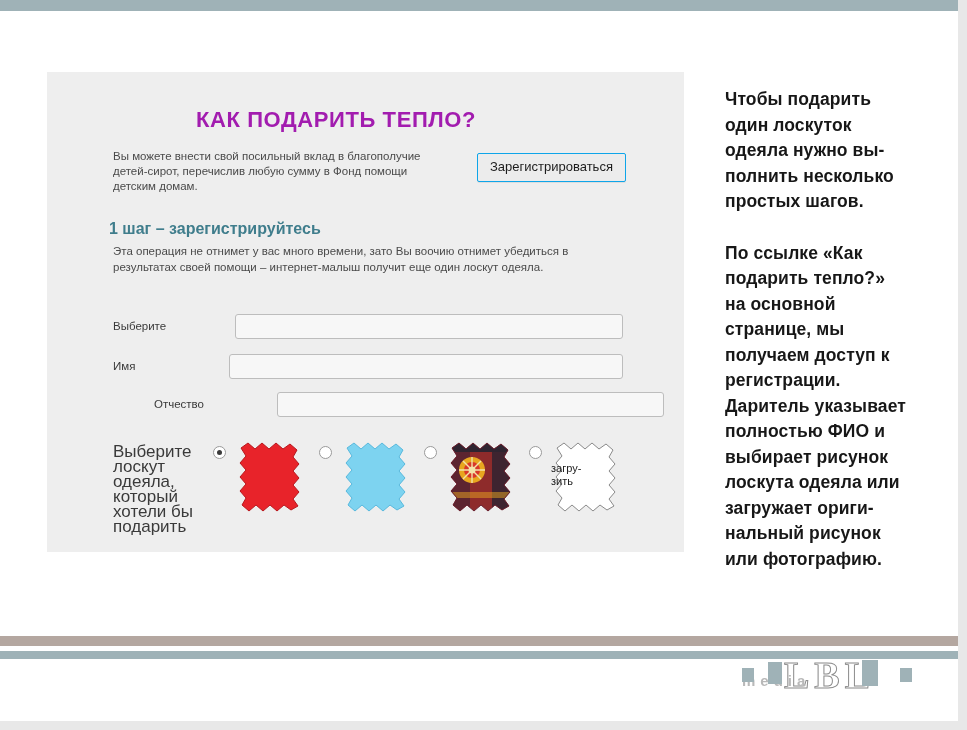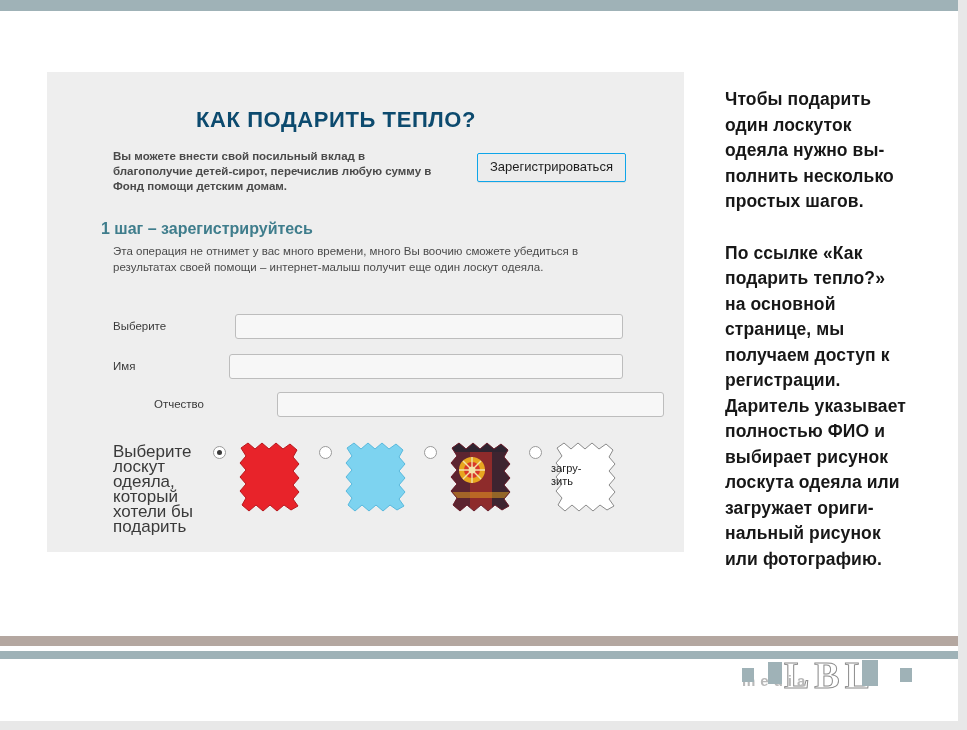--- a/index.html
+++ b/index.html
@@ -38,51 +38,50 @@
     top: 72px;
     width: 637px;
     height: 480px;
     background: #eeeeee;
   }
   #panel-title {
     position: absolute;
     left: 0; top: 35px;
     width: 578px;
     text-align: center;
-    color: #0c4a6e;
+    color: #a21caf;
     font-size: 22px;
     font-weight: bold;
     letter-spacing: 0.6px;
   }
   #intro {
     position: absolute;
     left: 66px;
     top: 77px;
     width: 330px;
     color: #4a4a4a;
     font-size: 11.5px;
     line-height: 15px;
-    font-weight: bold;
   }
   #register-btn {
     position: absolute;
     left: 430px;
     top: 81px;
     padding: 6px 12px 7px 12px;
     background: #ececec;
     border: 1px solid #0ea5e9;
     border-radius: 2px;
     color: #1d1d1d;
     font-size: 13px;
     line-height: 14px;
     box-shadow: 0 1px 0 rgba(0,0,0,0.07);
   }
   #step1-title {
     position: absolute;
-    left: 54px;
+    left: 62px;
     top: 148px;
     color: #3f7d8c;
     font-size: 16px;
     font-weight: bold;
   }
   #step1-text {
     position: absolute;
     left: 66px;
     top: 172px;
     width: 500px;
@@ -251,21 +250,21 @@
   <div id="panel">
 
     <div id="panel-title">КАК ПОДАРИТЬ ТЕПЛО?</div>
 
     <div id="intro">Вы можете внести свой посильный вклад в благополучие детей-сирот, перечислив любую сумму в Фонд помощи детским домам.</div>
 
     <div id="register-btn">Зарегистрироваться</div>
 
     <div id="step1-title">1 шаг – зарегистрируйтесь</div>
 
-    <div id="step1-text">Эта операция не отнимет у вас много времени, много Вы воочию сможете убедиться в  результатах своей помощи – интернет-малыш получит еще один лоскут одеяла.</div>
+    <div id="step1-text">Эта операция не отнимет у вас много времени, зато Вы воочию отнимет убедиться в  результатах своей помощи – интернет-малыш получит еще один лоскут одеяла.</div>
 
     <div class="field-row" id="row-1">
       <div class="field-label">Выберите</div>
       <input class="field-input" type="text" value="" placeholder="" style="">
     </div>
 
     <div class="field-row" id="row-2">
       <div class="field-label">Имя</div>
       <input class="field-input" type="text" value="" placeholder="" style="">
     </div>

